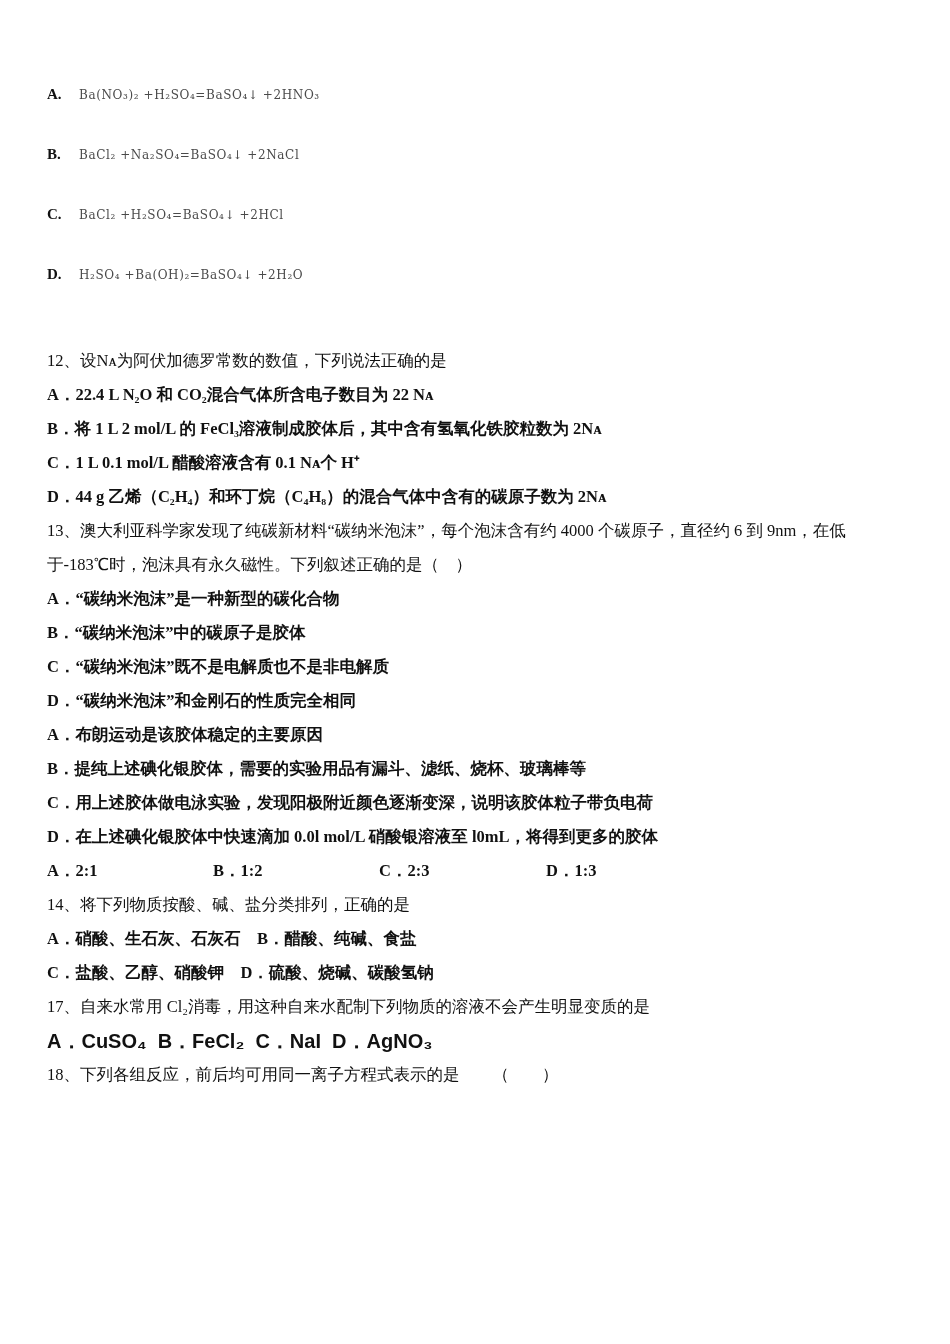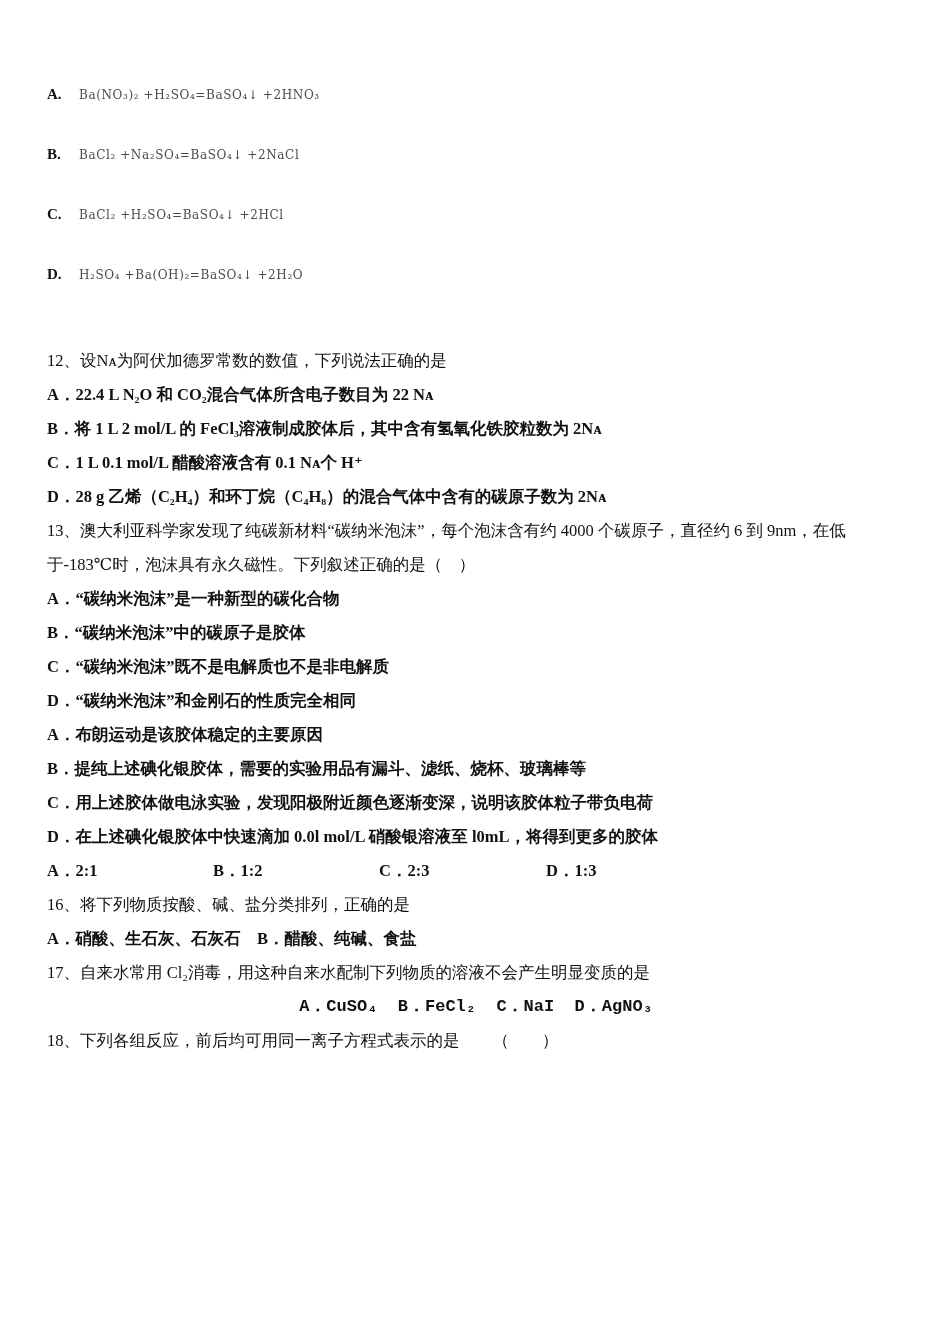--- a/index.html
+++ b/index.html
@@ -10,29 +10,29 @@
     font-family:"Liberation Serif","DejaVu Serif",serif;
     font-size:16.5px;
   }
   .eq-block { margin-bottom:18px; }
   .eq-row { display:flex; align-items:baseline; height:60px; }
   .eq-label { font-weight:bold; font-size:15px; width:32px; flex:0 0 32px; color:#111; }
   .eq-text {
     font-family:"DejaVu Serif","Liberation Serif",serif;
     font-size:12px; color:#4a4a4a; letter-spacing:0.6px;
   }
-  .line { line-height:34px; white-space:pre-wrap; }
+  .line { line-height:34px; white-space:pre-wrap;font-family:Liberation Serif, serif; }
   .stem { font-weight:normal; }
   .opt  { font-weight:bold; }
   .q15row { display:flex; font-weight:bold;align-items:center; }
   .q15row span { display:inline-block; }
   .q15row .c0 { width:166px; }
   .q15row .c1 { width:166px; }
   .q15row .c2 { width:167px; }
-  .mono { font-family:Liberation Mono, monospace; font-size:17px;text-align:center; }
+  .mono { font-family:Liberation Sans, sans-serif; font-size:20px; }
 </style>
 </head>
 <body>
 
 <div class="page">
 
   <div class="eq-block">
     <div class="eq-row">
       <span class="eq-label">A.</span>
       <span class="eq-text">Ba(NO₃)₂ +H₂SO₄=BaSO₄↓ +2HNO₃</span>
@@ -48,41 +48,42 @@
     <div class="eq-row">
       <span class="eq-label">D.</span>
       <span class="eq-text">H₂SO₄ +Ba(OH)₂=BaSO₄↓ +2H₂O</span>
     </div>
   </div>
 
   <div class="line stem">12、设Nᴀ为阿伏加德罗常数的数值，下列说法正确的是</div>
   <div class="line opt">A．22.4 L N₂O 和 CO₂混合气体所含电子数目为 22 Nᴀ</div>
   <div class="line opt">B．将 1 L 2 mol/L 的 FeCl₃溶液制成胶体后，其中含有氢氧化铁胶粒数为 2Nᴀ</div>
   <div class="line opt">C．1 L 0.1 mol/L 醋酸溶液含有 0.1 Nᴀ个 H⁺</div>
-  <div class="line opt">D．28 g 乙烯（C₂H₄）和环丁烷（C₄H₈）的混合气体中含有的碳原子数为 2Nᴀ</div>
+  <div class="line opt">D．44 g 乙烯（C₂H₄）和环丁烷（C₄H₈）的混合气体中含有的碳原子数为 2Nᴀ</div>
 
   <div class="line stem">13、澳大利亚科学家发现了纯碳新材料“碳纳米泡沫”，每个泡沫含有约 4000 个碳原子，直径约 6 到 9nm，在低于-183℃时，泡沫具有永久磁性。下列叙述正确的是（　）</div>
   <div class="line opt">A．“碳纳米泡沫”是一种新型的碳化合物</div>
   <div class="line opt">B．“碳纳米泡沫”中的碳原子是胶体</div>
   <div class="line opt">C．“碳纳米泡沫”既不是电解质也不是非电解质</div>
   <div class="line opt">D．“碳纳米泡沫”和金刚石的性质完全相同</div>
 
   <div class="line opt">A．布朗运动是该胶体稳定的主要原因</div>
   <div class="line opt">B．提纯上述碘化银胶体，需要的实验用品有漏斗、滤纸、烧杯、玻璃棒等</div>
   <div class="line opt">C．用上述胶体做电泳实验，发现阳极附近颜色逐渐变深，说明该胶体粒子带负电荷</div>
   <div class="line opt">D．在上述碘化银胶体中快速滴加 0.0l mol/L 硝酸银溶液至 l0mL，将得到更多的胶体</div>
 
   <div class="line q15row">
     <span class="c0">A．2:1</span>
     <span class="c1">B．1:2</span>
     <span class="c2">C．2:3</span>
     <span class="c3">D．1:3</span>
   </div>
 
-  <div class="line stem">16、将下列物质按酸、碱、盐分类排列，正确的是</div>
+  <div class="line stem">14、将下列物质按酸、碱、盐分类排列，正确的是</div>
   <div class="line opt">A．硝酸、生石灰、石灰石　B．醋酸、纯碱、食盐</div>
+  <div class="line opt">C．盐酸、乙醇、硝酸钾　D．硫酸、烧碱、碳酸氢钠</div>
 
   <div class="line stem">17、自来水常用 Cl₂消毒，用这种自来水配制下列物质的溶液不会产生明显变质的是</div>
   <div class="line opt mono">A．CuSO₄  B．FeCl₂  C．NaI  D．AgNO₃</div>
 
   <div class="line stem">18、下列各组反应，前后均可用同一离子方程式表示的是　　（　　）</div>
 
 </div>
 
 </body></html>

